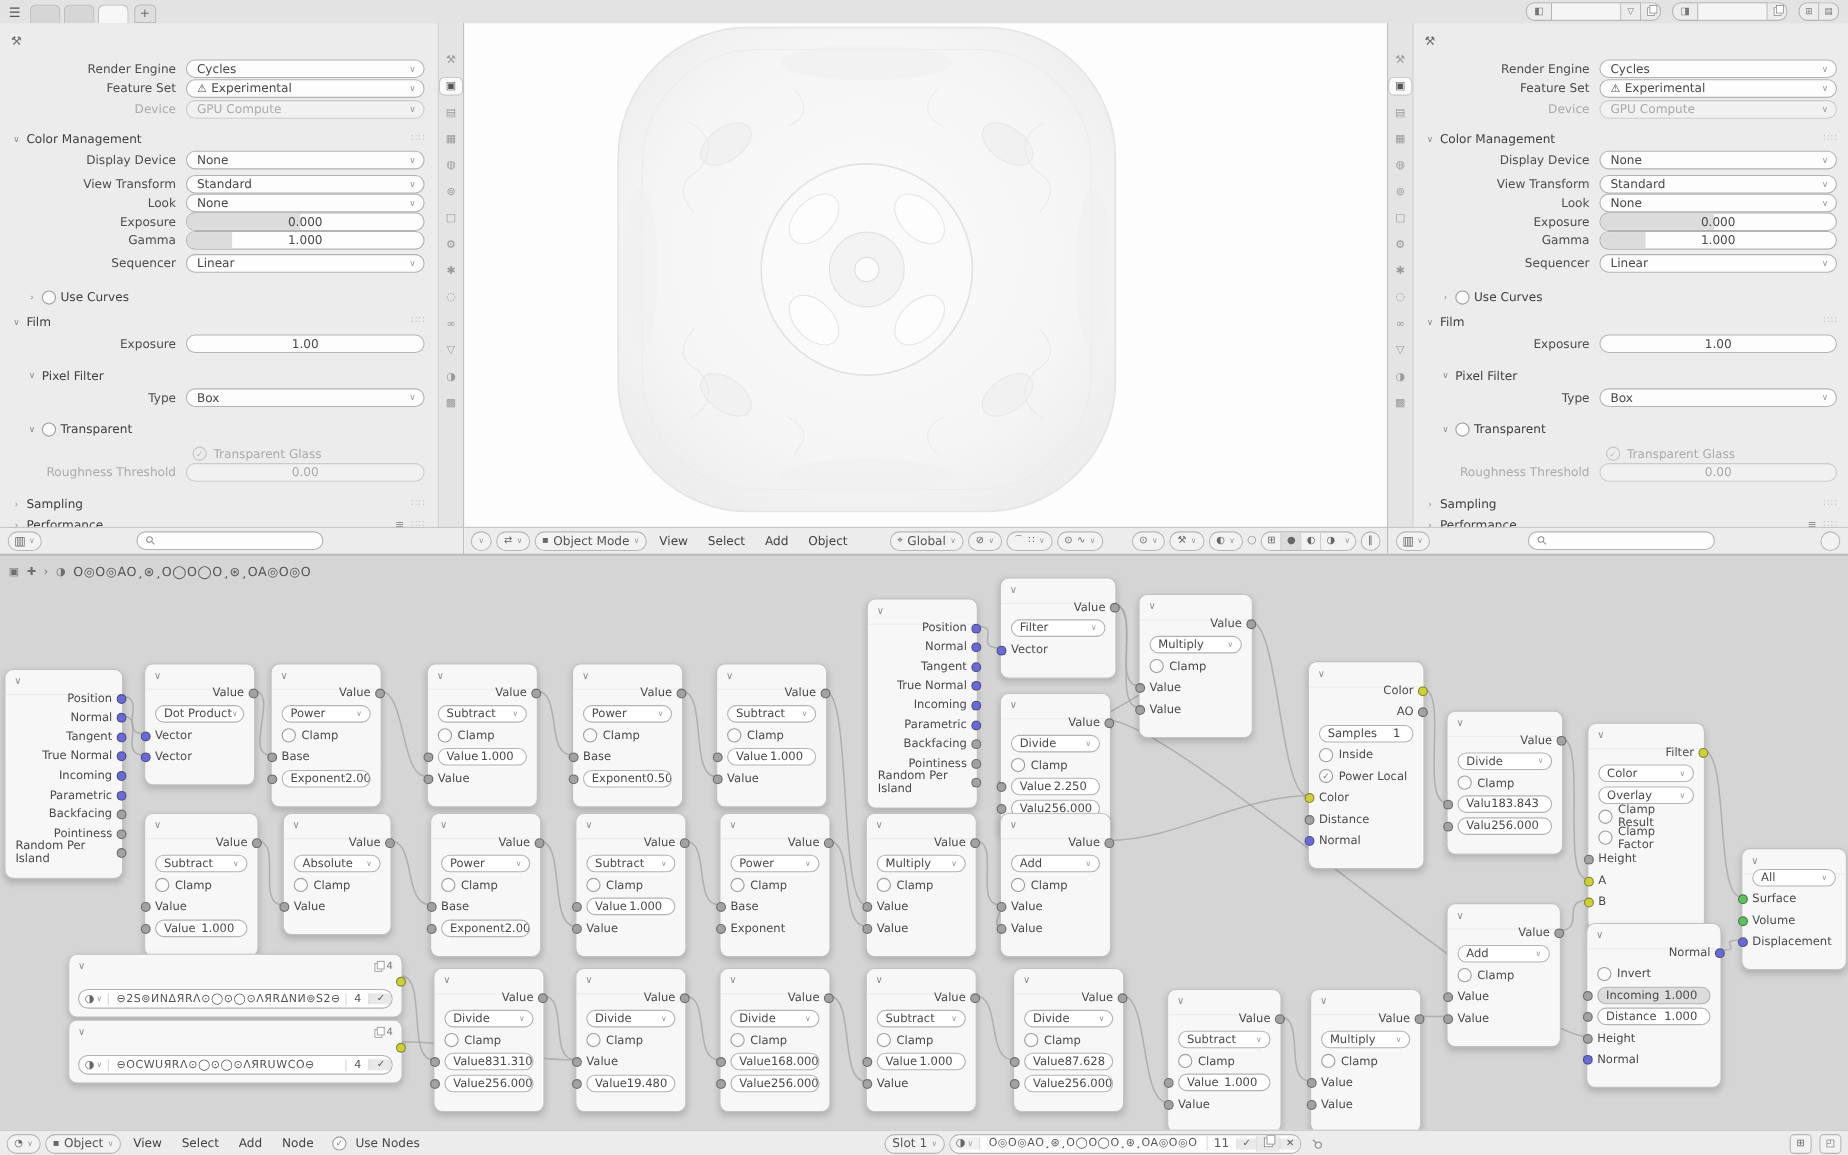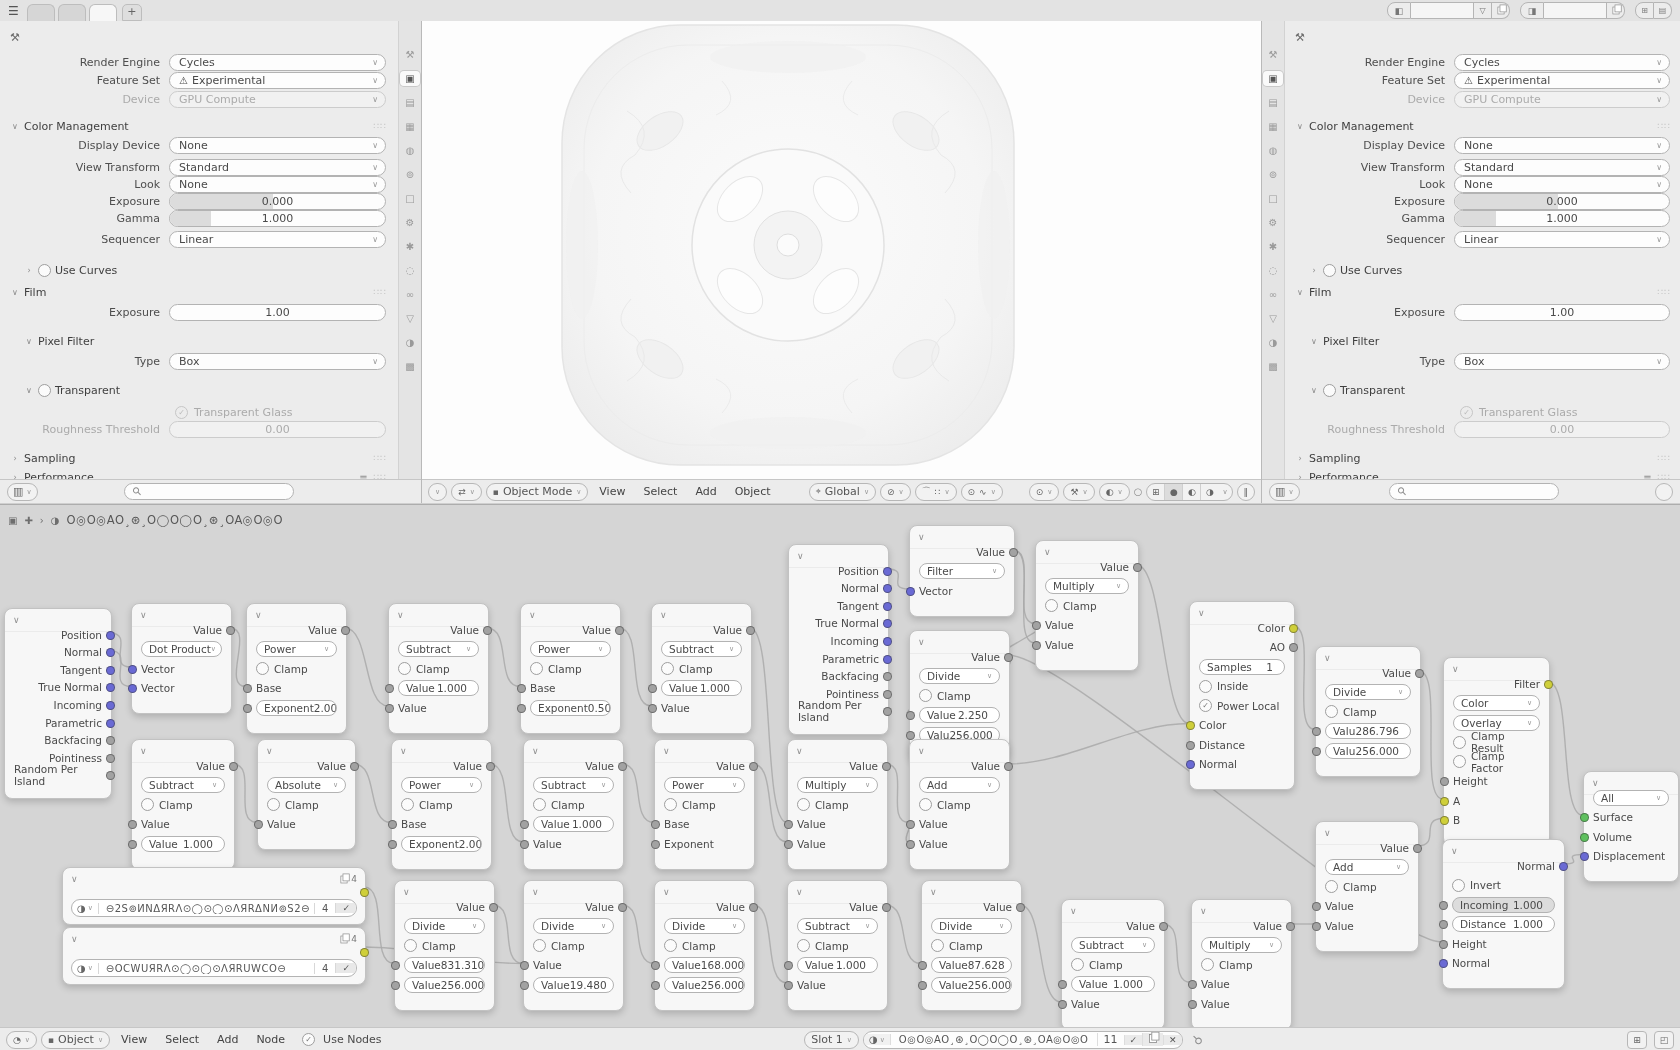--- a/index.html
+++ b/index.html
@@ -975,21 +975,21 @@
           </div>
         </div>
         <div class="nrow" style="position: absolute; left: 0px; right: 0px; top: 56px; height: 17px;">
           <span class="nchk"></span>
           <span>Clamp</span>
         </div>
         <div class="nrow" style="position: absolute; left: 0px; right: 0px; top: 75.5px; height: 17px;">
           <span class="sock l" style="background: rgb(162, 162, 162);"></span>
           <div class="nfld">
             <span>Valu</span>
-            <span class="val">286.796</span>
+            <span class="val">183.843</span>
           </div>
         </div>
         <div class="nrow" style="position: absolute; left: 0px; right: 0px; top: 95px; height: 17px;">
           <span class="sock l" style="background: rgb(162, 162, 162);"></span>
           <div class="nfld">
             <span>Valu</span>
             <span class="val">256.000</span>
           </div>
         </div>
       </div>

